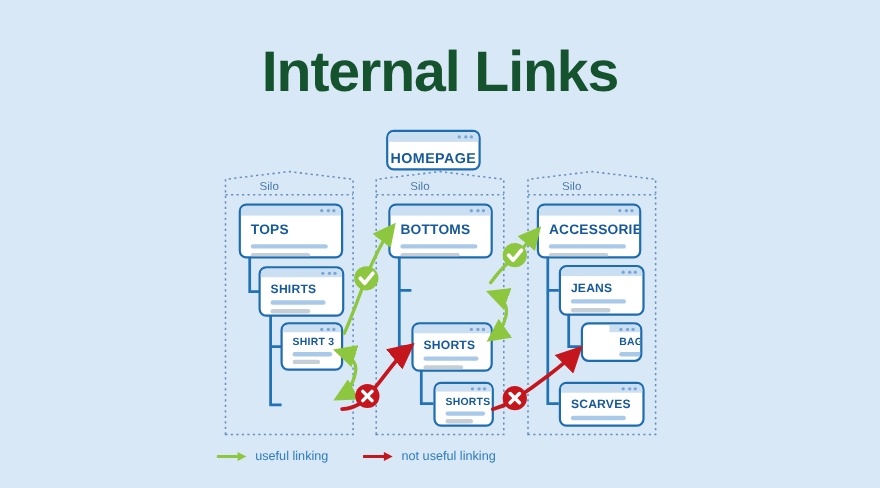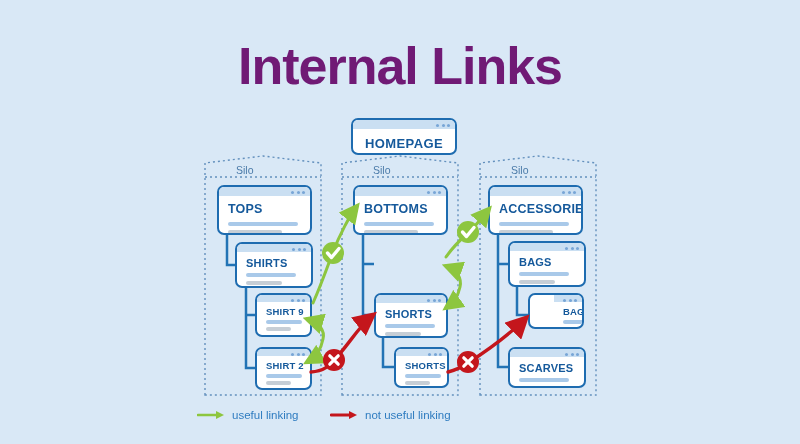--- a/index.html
+++ b/index.html
@@ -1,18 +1,18 @@
 <!DOCTYPE html>
 <html><head>
 <meta charset="utf-8">
 <style>
   html,body{margin:0;padding:0;background:#d9e8f6;font-family:"Liberation Sans",sans-serif;}
   .stage{position:relative;width:800px;height:444px;background:#d9e8f6;overflow:hidden;}
   .page-title{position:absolute;left:0;right:0;top:36px;margin:0;text-align:center;
-    font-size:52px;font-weight:bold;letter-spacing:-1px;color:#701a75;}
+    font-size:52px;font-weight:bold;letter-spacing:-1px;color:#14532d;}
   svg.layer{position:absolute;left:0;top:0;}
   .under{z-index:1;} .over{z-index:3;}
   .card{position:absolute;z-index:2;background:#ffffff;border:2.5px solid #1e6cb0;
     border-radius:7px;box-sizing:border-box;overflow:hidden;}
   .card-head{position:relative;background:#cadff2;}
   .lvl0 .card-head,.home .card-head{height:9px;} .lvl1 .card-head{height:8px;} .lvl2 .card-head{height:7px;}
   .dots{position:absolute;top:2px;right:5px;line-height:0;}
   .dots i{display:inline-block;width:3px;height:3px;border-radius:50%;background:#78a6d6;margin-left:2.5px;}
   .card-title{font-weight:bold;color:#15599b;margin:5px 0 0 9px;letter-spacing:.2px;white-space:nowrap;}
   .lvl0 .card-title{font-size:12.5px;margin-top:6px;}
@@ -54,21 +54,21 @@
       <path d="M498,234 V367 H508"></path>
         <path d="M498,264 H508"></path>
       <path d="M517,286 V315 H528"></path>
     </g>
   </svg>
 
   <div class="silo-label" style="left:214px;top:164px;">Silo</div>
   <div class="silo-label" style="left:351px;top:164px;">Silo</div>
   <div class="silo-label" style="left:489px;top:164px;">Silo</div>
 
-  <div class="card home" style="left:351px;top:118px;width:106px;height:37px;">
+  <div class="card home" style="left:351px;top:118px;width:86px;height:37px;">
     <div class="card-head">
         <span class="dots"><i></i><i></i><i></i></span>
       </div>
     <div class="card-title">HOMEPAGE</div>
   </div>
 
   <div class="card lvl0" style="left:217px;top:185px;width:95px;height:50px;">
     <div class="card-head">
         <span class="dots"><i></i><i></i><i></i></span>
       </div>
@@ -81,29 +81,21 @@
         <span class="dots"><i></i><i></i><i></i></span>
       </div>
     <div class="card-title">SHIRTS</div>
     <div class="line l1"></div>
     <div class="line l2"></div>
   </div>
   <div class="card lvl2" style="left:255px;top:293px;width:57px;height:44px;">
     <div class="card-head">
         <span class="dots"><i></i><i></i><i></i></span>
       </div>
-    <div class="card-title">SHIRT 9</div>
-    <div class="line l1"></div>
-    <div class="line l2"></div>
-  </div>
-  <div class="card lvl2" style="left:255px;top:347px;width:57px;height:43px;">
-    <div class="card-head">
-        <span class="dots"><i></i><i></i><i></i></span>
-      </div>
-    <div class="card-title">SHIRT 2</div>
+    <div class="card-title">SHIRT 3</div>
     <div class="line l1"></div>
     <div class="line l2"></div>
   </div>
 
   <div class="card lvl0" style="left:353px;top:185px;width:95px;height:50px;">
     <div class="card-head">
         <span class="dots"><i></i><i></i><i></i></span>
       </div>
     <div class="card-title">BOTTOMS</div>
     <div class="line l1"></div>
@@ -131,21 +123,21 @@
         <span class="dots"><i></i><i></i><i></i></span>
       </div>
     <div class="card-title">ACCESSORIES</div>
     <div class="line l1"></div>
     <div class="line l2"></div>
   </div>
   <div class="card lvl1" style="left:508px;top:241px;width:78px;height:46px;">
     <div class="card-head">
         <span class="dots"><i></i><i></i><i></i></span>
       </div>
-    <div class="card-title">BAGS</div>
+    <div class="card-title">JEANS</div>
     <div class="line l1"></div>
     <div class="line l2"></div>
   </div>
   <div class="card lvl2" style="left:528px;top:293px;width:56px;height:36px;padding-left:24px;">
     <div class="card-head">
         <span class="dots"><i></i><i></i><i></i></span>
       </div>
     <div class="card-title">BAG 1</div>
     <div class="line l1"></div>
     <div class="line l2"></div>

